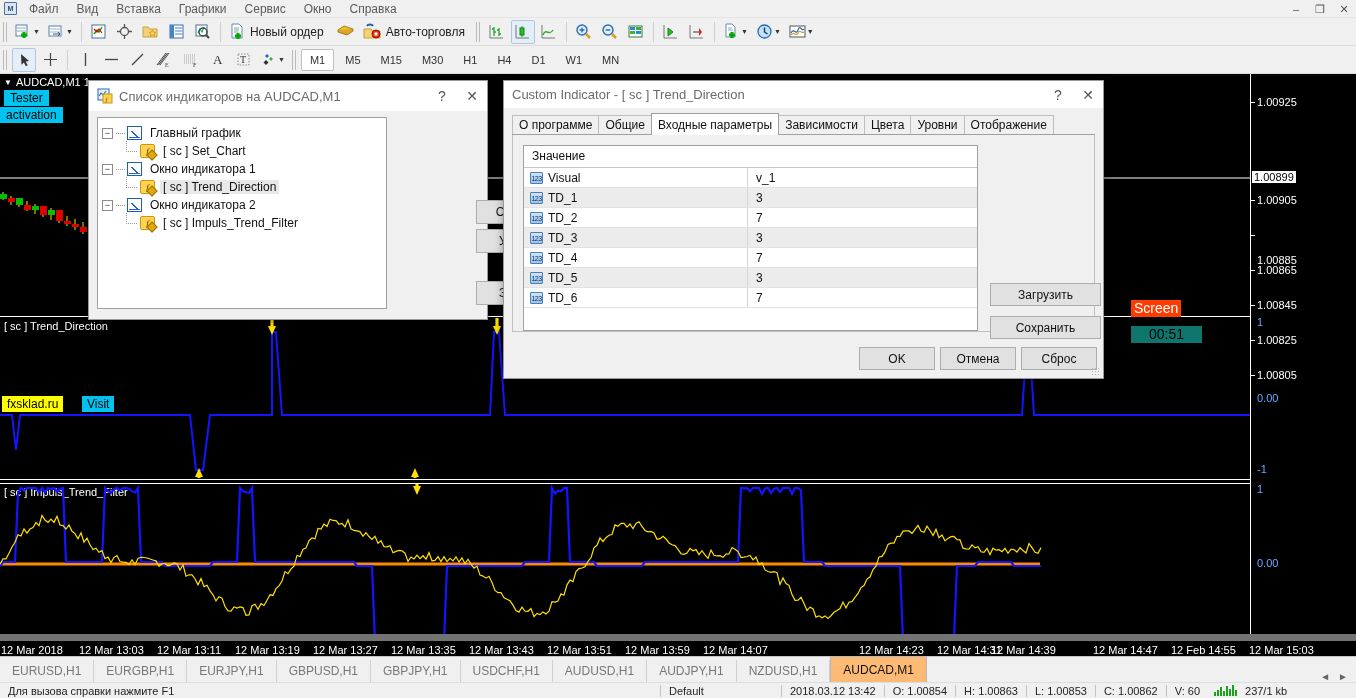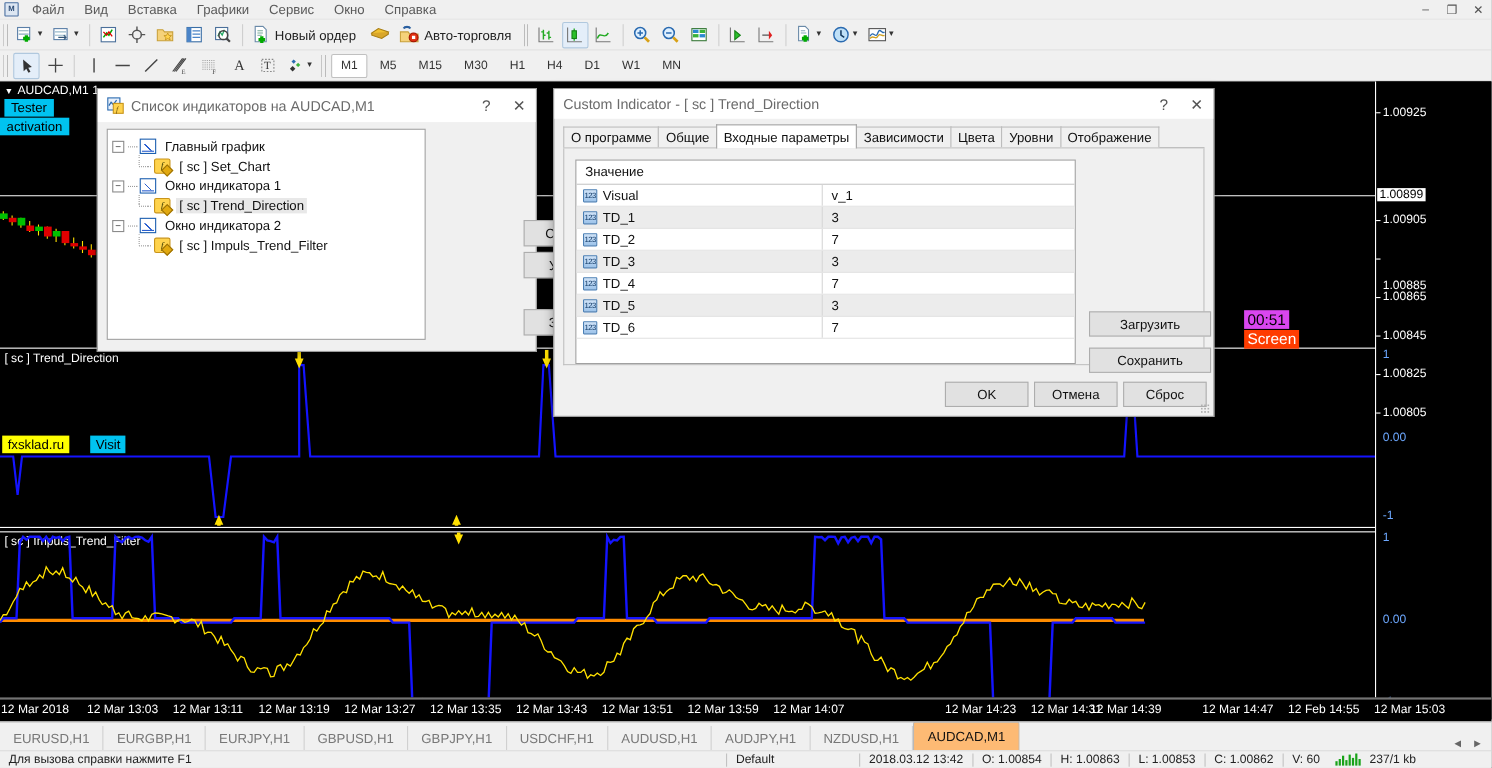--- a/index.html
+++ b/index.html
@@ -95,32 +95,32 @@
     position: absolute; right: 0; top: 74px; width: 106px; height: 580px;
     background: #000; border-left: 1px solid #fff;
   }
   .pl { position: absolute; left: 6px; color: #fff; font-size: 11px; }
   .pl.blue { color: #6da8ff; }
   .ptick { position:absolute; left:0px; width:4px; height:1px; background:#fff; }
   .price-hl {
     position:absolute; left:1px; background:#fff; color:#000; font-size:11px;
     padding:0 2px; white-space:nowrap;
   }
-  .clock-badge { position:absolute; background:#d946ef; color:#000; font-size:14px;
-    padding:0 3px; line-height:17px; white-space:nowrap;}
+  .clock-badge { position:absolute; background:#0f766e; color:#000; font-size:14px;
+    padding:0 18px; line-height:17px; white-space:nowrap;margin-top:44px;}
   .screen-badge { position:absolute; background:#ff3c00; color:#fff; font-size:14px;
     padding:0 3px; line-height:17px; white-space:nowrap;}
 
   .subwin-sep { position:absolute; left:0; width:1250px; height:1px; background:#fff; }
   .subwin-label { position:absolute; color:#fff; font-size:11px; left:4px; }
 
   
   #timescale {
     position: absolute; top: 634px; left: 0; width: 1356px; height: 22px;
-    background: #000; border-top: 2px solid #737373;
+    background: #000; border-top: 7px solid #737373;
     color: #fff; font-size: 11px;
   }
   .tlabel { position: absolute; top: 3px; white-space: nowrap; }
 
   
   #charttabs {
     position: absolute; top: 656px; left: 0; width: 1356px; height: 26px;
     background: #f0f0f0; display: flex; align-items: flex-end;
     border-top: 1px solid #c8c8c8;
   }

